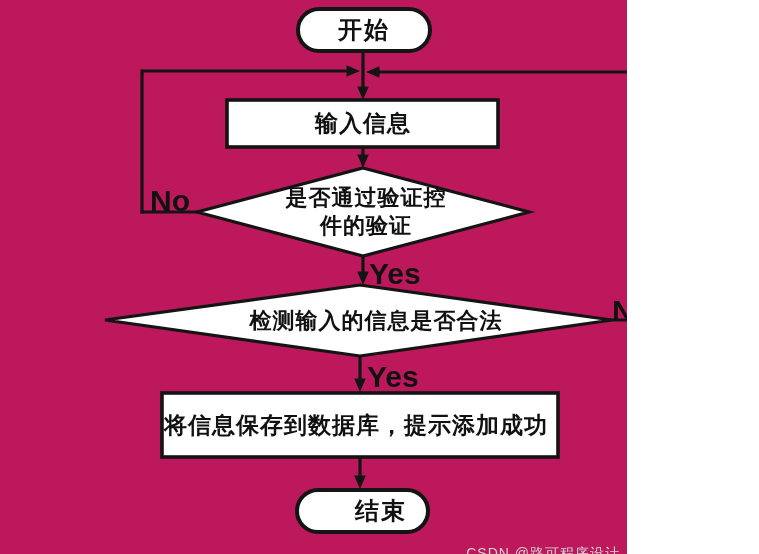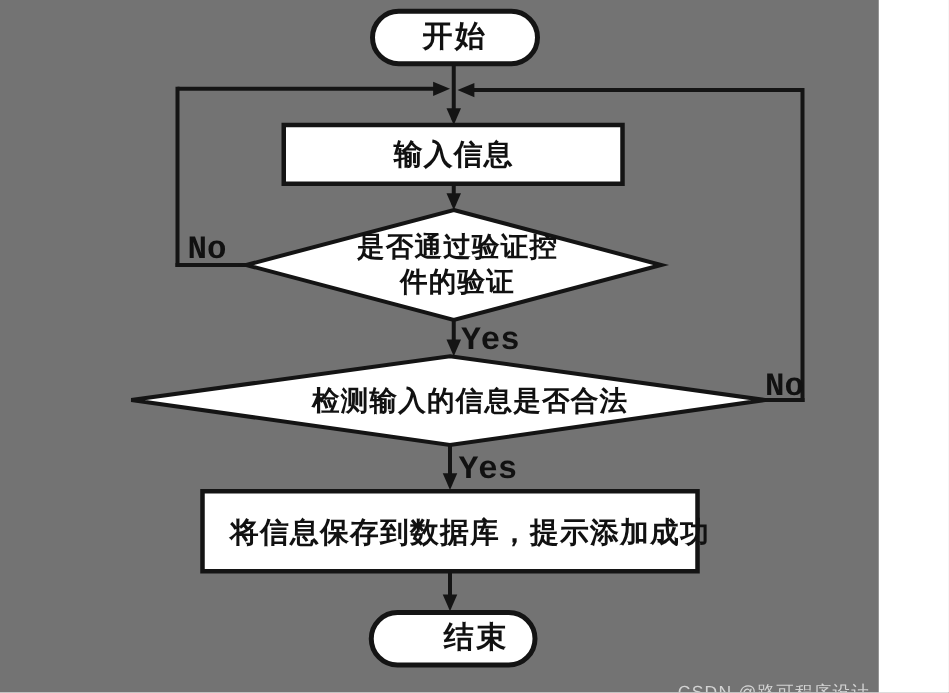--- a/index.html
+++ b/index.html
@@ -1,42 +1,42 @@
 <!DOCTYPE html>
 <html><head>
 <meta charset="utf-8">
 <style>
   html,body{margin:0;padding:0;background:#ffffff;}
   .canvas{
     position:relative;
-    width:703px;height:554px;
-    background:#737373;
+    width:627px;height:554px;
+    background:#be185d;
     overflow:hidden;
     font-family:"Liberation Sans",sans-serif;
   }
   .canvas svg{position:absolute;left:0;top:0;}
   .label{
     position:absolute;
     color:#111111;
     font-weight:bold;
     white-space:nowrap;
     transform:translate(-50%,-50%);
     text-align:center;
     line-height:1.2;
   }
   .node-label{font-family:"Liberation Sans",sans-serif;}
   .terminator-label{font-size:24px;letter-spacing:2px;}
   .process-label{font-size:23px;letter-spacing:1px;}
   .decision-label{font-size:22px;letter-spacing:1px;}
   .decision-label .line{display:block;line-height:28px;}
   .edge-label{
     position:absolute;
-    font-family:Liberation Mono, monospace;
+    font-family:Liberation Sans, sans-serif;
     font-weight:bold;
-    font-size:26px;
+    font-size:30px;
     color:#111111;
     white-space:nowrap;
   }
   .watermark{
     position:absolute;
     right:7px;
     top:545px;
     font-family:"Liberation Sans",sans-serif;
     font-size:14px;
     color:#d3d3d3;
@@ -90,21 +90,21 @@
 
   <div class="label node-label decision-label" style="left:366px;top:212px;">
     <span class="line">是否通过验证控</span>
     <span class="line">件的验证</span>
   </div>
 
   <div class="label node-label process-label" style="left:363px;top:124px;">输入信息</div>
 
   <div class="label node-label decision-label" style="left:376px;top:321px;">检测输入的信息是否合法</div>
 
-  <div class="label node-label process-label" style="left:376px;top:426px;">将信息保存到数据库，提示添加成功</div>
+  <div class="label node-label process-label" style="left:356px;top:426px;">将信息保存到数据库，提示添加成功</div>
 
   <div class="label node-label terminator-label" style="left:381px;top:511px;">结束</div>
 
   <div class="edge-label" style="left:150px;top:184px;">No</div>
 
   <div class="edge-label" style="left:369px;top:257px;">Yes</div>
 
   <div class="edge-label" style="left:612px;top:294px;">No</div>
 
   <div class="edge-label" style="left:367px;top:360px;">Yes</div>

